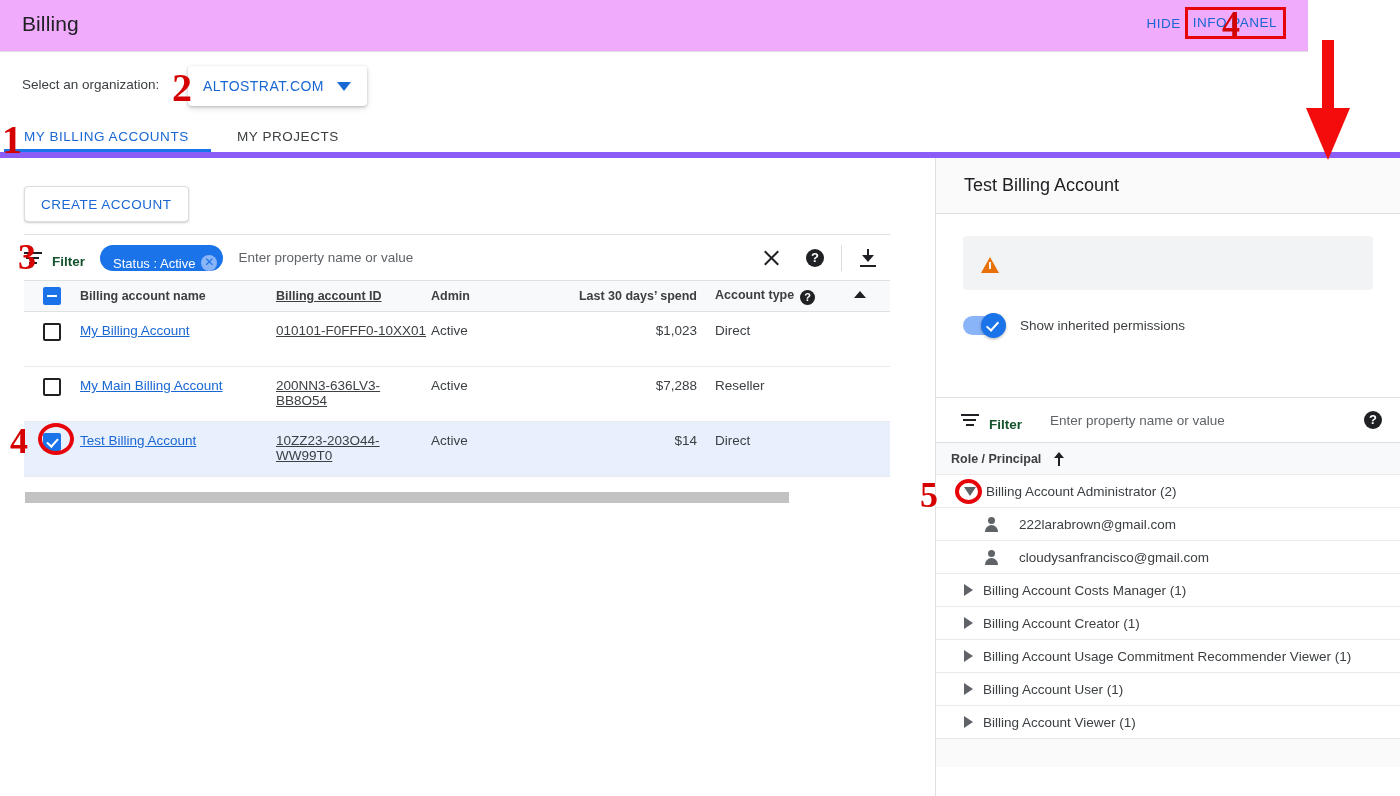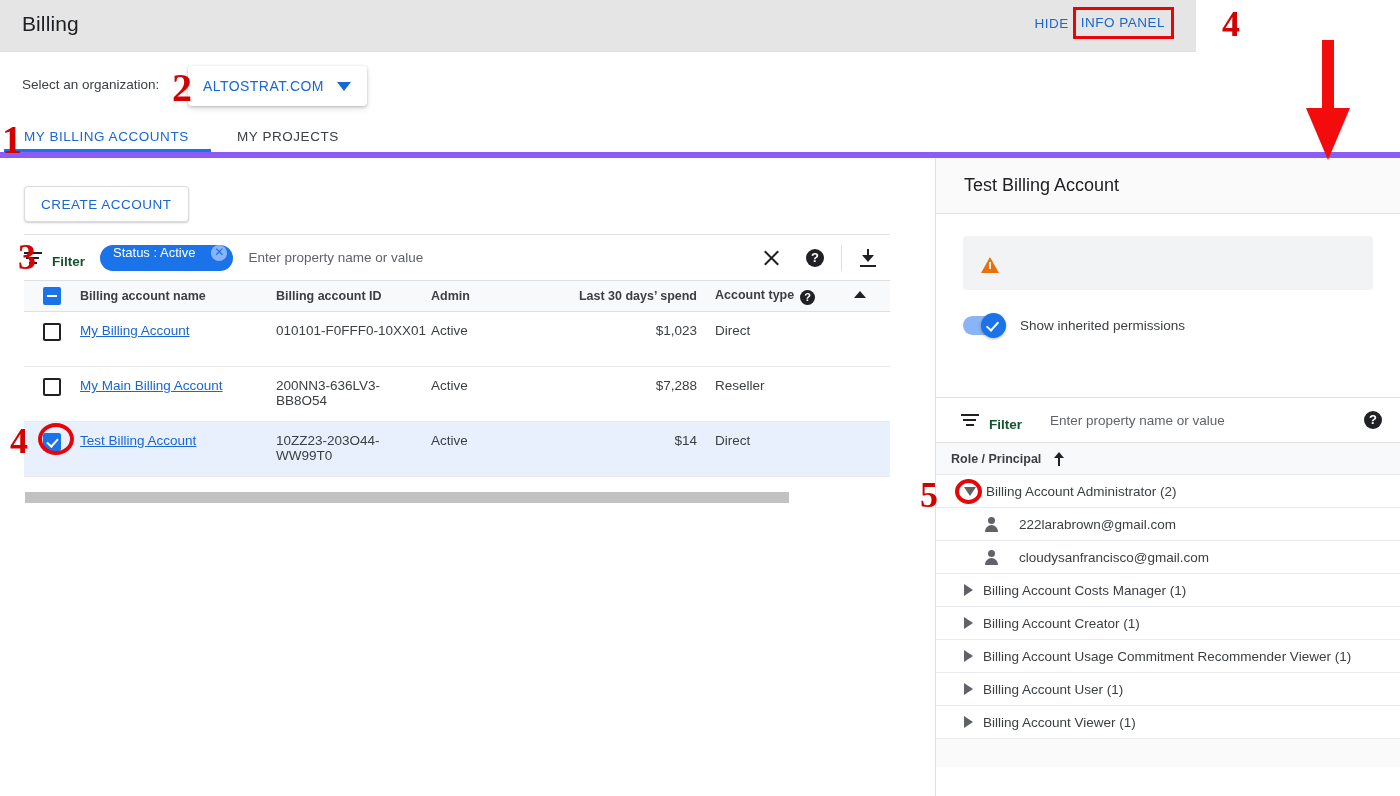--- a/index.html
+++ b/index.html
@@ -6,22 +6,22 @@
   html, body {
     width: 1400px; height: 796px;
     font-family: "Liberation Sans", sans-serif;
     background: #fff; color: #202124;
     overflow: hidden;
   }
   #root { position: relative; width: 1400px; height: 796px; }
 
   
   .app-header {
-    position: absolute; left: 0; top: 0; width: 1196px; height: 52px;
-    border-bottom: 1px solid #e0e0e0; background: #e5e5e5;
+    position: absolute; left: 0; top: 0; width: 1308px; height: 52px;
+    border-bottom: 1px solid #e0e0e0; background: #f0abfc;
   }
   .app-title {
     position: absolute; left: 22px; top: 12px;
     font-size: 21px; color: #202124; letter-spacing: .1px;
   }
   .hide-info-panel {
     position: absolute; right: 22px; top: 16px;
     font-size: 13.5px; color: #1967d2; letter-spacing: .5px;
     white-space: nowrap; cursor: pointer;
   }
@@ -90,21 +90,21 @@
     border-top: 1px solid #e0e0e0; display: flex; align-items: center;
   }
   .filter-icon { width: 20px; height: 14px; position: relative; margin-right: 8px; }
   .filter-icon i { position: absolute; left: 0; height: 2px; background: #202124; display: block; }
   .filter-icon i:nth-child(1) { top: 1px;  width: 18px; }
   .filter-icon i:nth-child(2) { top: 6px;  width: 13px; left: 2px; }
   .filter-icon i:nth-child(3) { top: 11px; width: 8px;  left: 5px; }
   .filter-label { font-size: 13.5px; font-weight: bold; color: #14532d; margin-right: 15px; margin-top: 8px; }
   .chip {
     height: 26px; background: #1a73e8; color: #fff; border-radius: 13px;
-    display: flex; align-items: flex-start; padding: 0 6px 0 13px; gap: 16px;
+    display: flex; align-items: flex-end; padding: 0 6px 0 13px; gap: 6px;
     font-size: 13px; cursor: pointer;
   }
   .chip-x {
     width: 16px; height: 16px; border-radius: 50%; background: #8ab4f8;
     color: #1a73e8; font-size: 12px; line-height: 15px; text-align: center;
     font-family: "Liberation Sans", sans-serif;
   }
   .filter-input {
     flex: 1; border: none; outline: none; margin-left: 15px;
     font-size: 13.5px; color: #5f6368; background: transparent;
@@ -143,21 +143,21 @@
     font-size: 12.5px; font-weight: bold; color: #3c4043; position: relative;
   }
   .tbl-row {
     min-height: 55px; border-bottom: 1px solid #e8eaed;
     display: flex; align-items: flex-start; padding-top: 11px;
     font-size: 13.5px; color: #3c4043; position: relative;
   }
   .tbl-row.selected { background: #e8f0fe; }
   .c-chk   { width: 56px; display: flex; justify-content: center; flex: none; }
   .c-name  { width: 196px; flex: none; }
-  .c-id    { width: 155px; flex: none; }
+  .c-id    { width: 155px; flex: none; text-decoration: underline; }
   .c-status{ width: 140px; flex: none; }
   .c-spend { width: 144px; flex: none; text-align: right; padding-right: 18px; }
   .c-type  { width: 120px; flex: none; }
   .head-chk { width: 56px; display: flex; justify-content: center; flex: none; }
 
   .cb {
     width: 18px; height: 18px; border: 2px solid #202124; border-radius: 2px;
     background: #fff; cursor: pointer; position: relative; flex: none;
   }
   .cb.indet {

